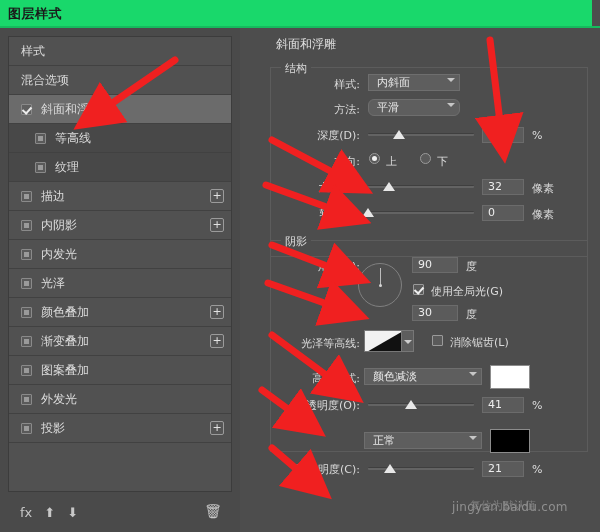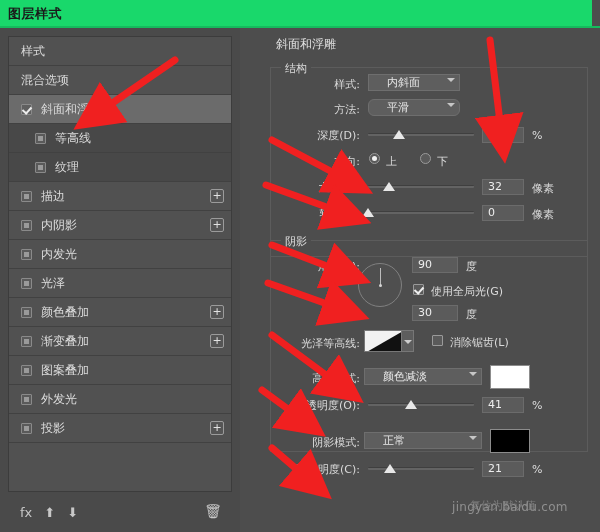--- a/index.html
+++ b/index.html
@@ -91,21 +91,21 @@
     position:absolute; top:-7px; left:10px; padding:0 4px;
     background:#4d4d4d; font-size:11px; color:#dcdcdc;
   }
   .rowlabel {
     position:absolute; font-size:11px; color:#dadada; text-align:right;
   }
 
   .dd {
     position:absolute; height:17px; background:#5e5e5e;
     border:1px solid #6e6e6e; color:#e7e7e7; font-size:11px;
-    line-height:15px; padding-left:18px;
+    line-height:15px; padding-left:8px;
   }
   .dd .arw {
     position:absolute; right:4px; top:3px; width:0; height:0;
     border-left:4px solid transparent; border-right:4px solid transparent;
     border-top:4px solid #c6c6c6;
   }
   .num {
     position:absolute; height:16px; background:#5b5b5b;
     border:1px solid #6b6b6b; color:#ededed; font-size:11px;
     line-height:14px; padding-left:5px;
@@ -347,21 +347,20 @@
     <span class="arw"></span>
   </div>
   <div class="swatch" id="hl-swatch" style="left: 250px; top: 337px; width: 40px; height: 24px; background: rgb(255, 255, 255);"></div>
 
   <div class="rowlabel" style="left:12px; top:370px; width:108px;">不透明度(O):</div>
   <div class="track" style="left:128px; top:375px; width:106px;"></div>
   <div class="thumb" id="hlop-thumb" style="top: 372px; left: 165.46px;"></div>
   <div class="num" style="left:242px; top:369px; width:42px;">41</div>
   <div class="unit" style="left:292px; top:371px;">%</div>
 
-  <div class="rowlabel" style="left:22px; top:407px; width:98px;">阴影模式:</div>
   <div class="dd" style="left:124px; top:404px; width:118px;">
     <span>正常</span>
     <span class="arw"></span>
   </div>
   <div class="swatch" id="sh-swatch" style="left: 250px; top: 401px; width: 40px; height: 24px; background: rgb(0, 0, 0);"></div>
 
   <div class="rowlabel" style="left:12px; top:434px; width:108px;">不透明度(C):</div>
   <div class="track" style="left:128px; top:439px; width:106px;"></div>
   <div class="thumb" id="shop-thumb" style="top: 436px; left: 144.26px;"></div>
   <div class="num" style="left:242px; top:433px; width:42px;">21</div>

